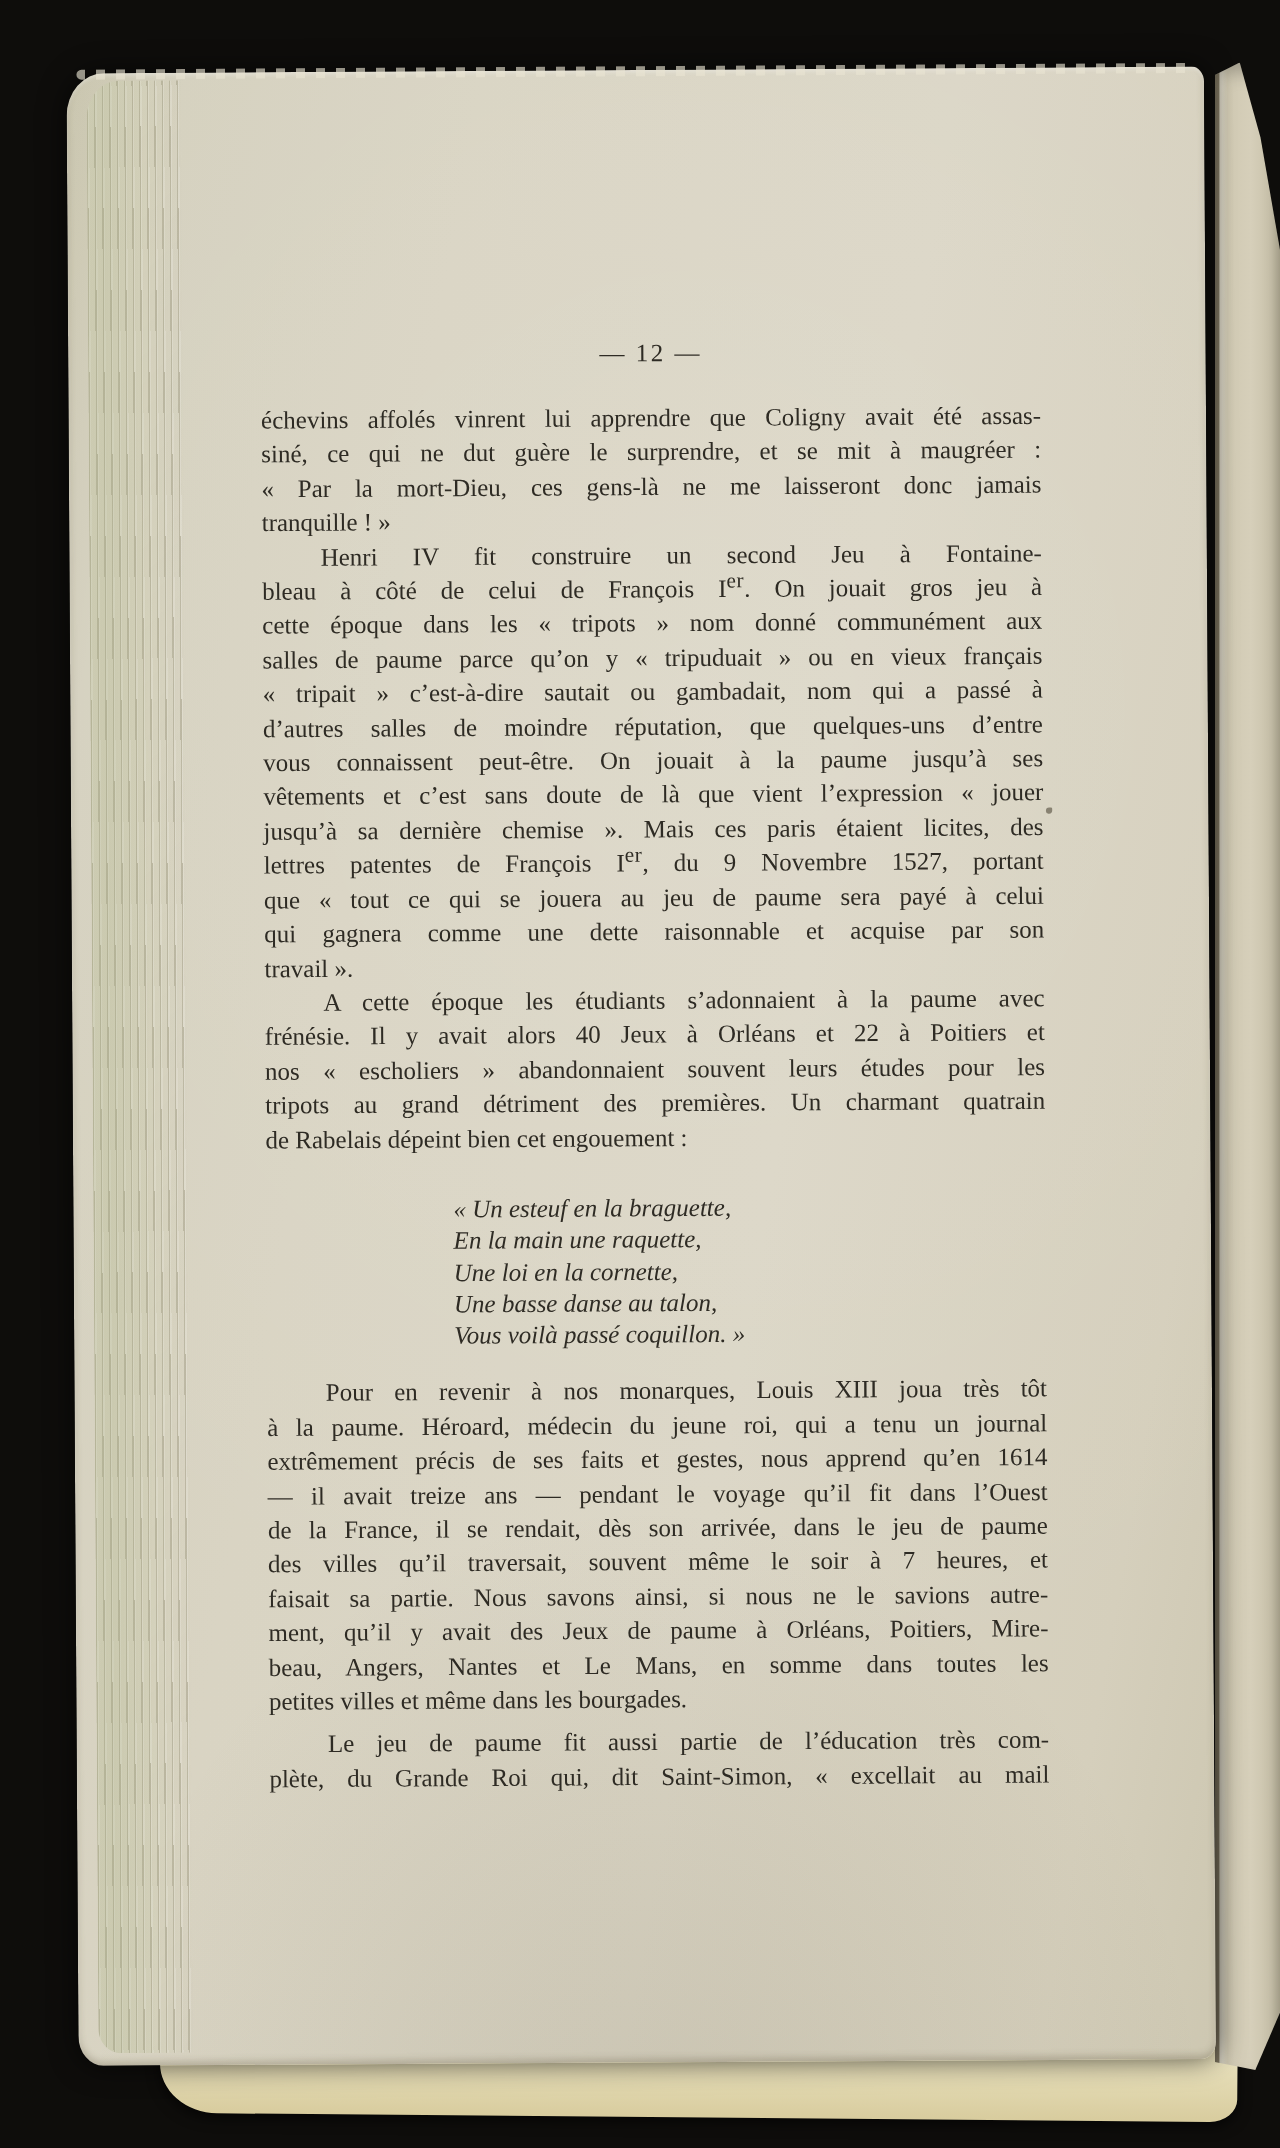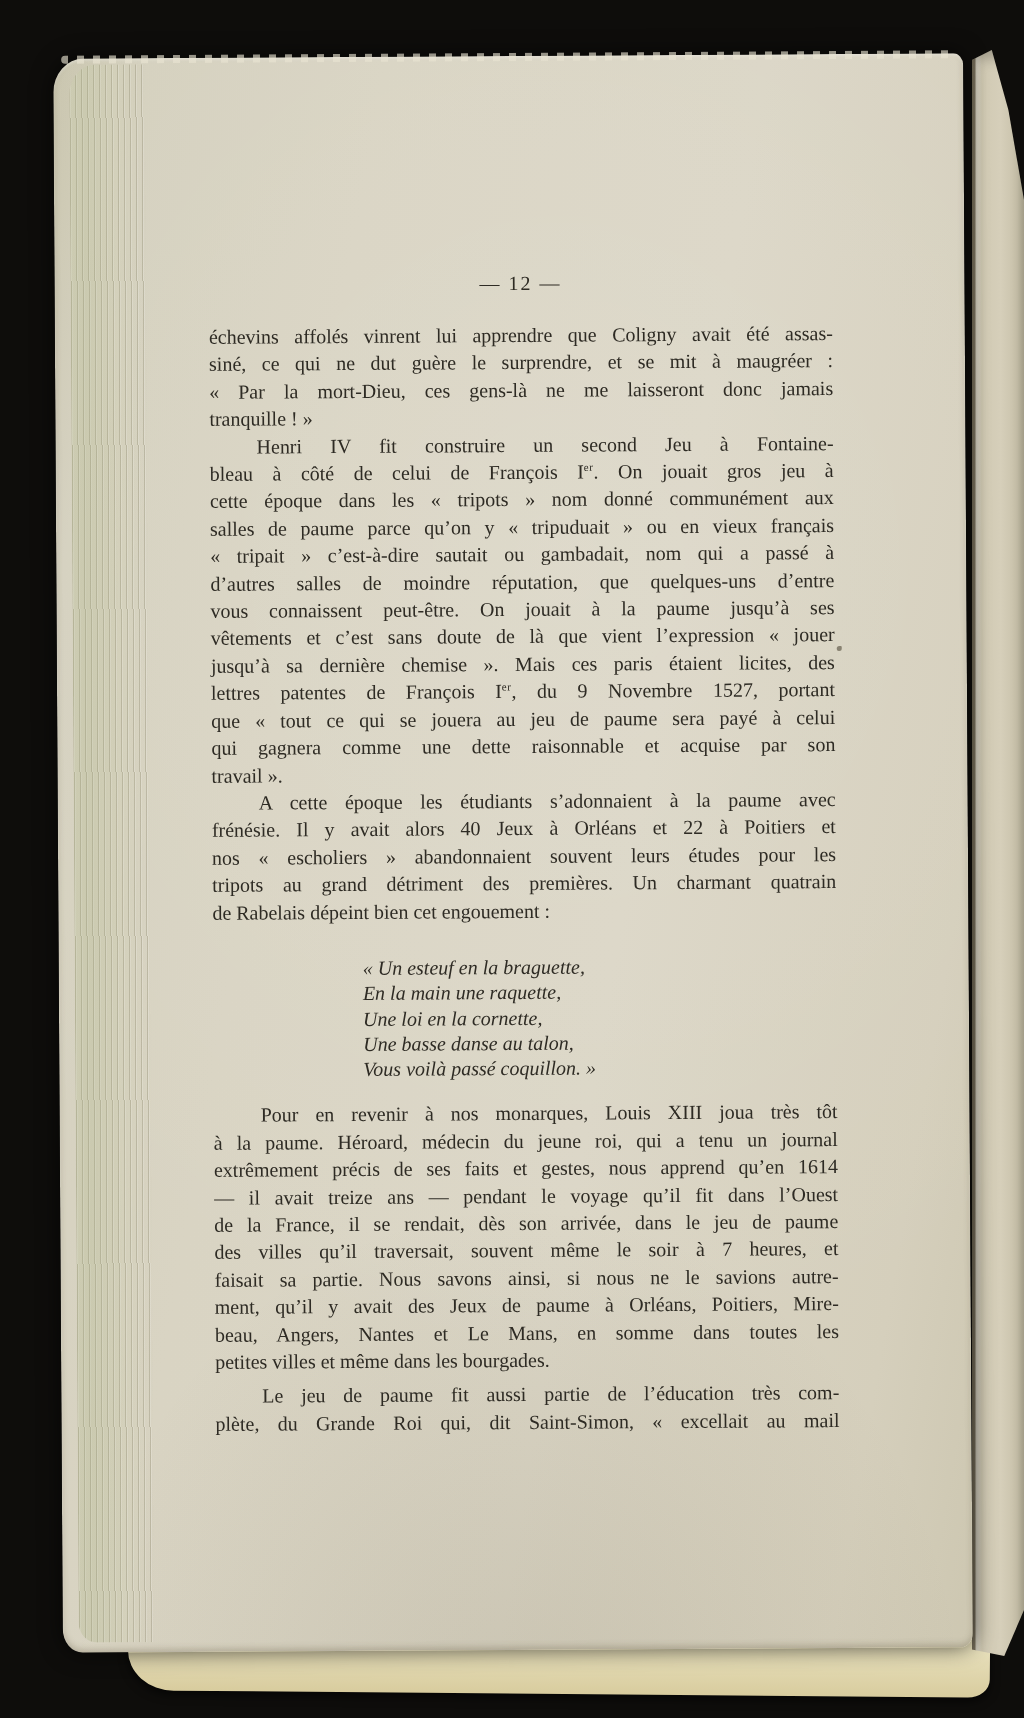--- a/index.html
+++ b/index.html
@@ -78,21 +78,21 @@
   .para{margin:0;}
   .para .line{white-space:normal;}
   .para .line.just{text-align:justify;text-align-last:justify;}
   .para .line.indent{text-indent:47px;}
   .para.verse{
     margin:30px 0 19px 150px;
     font-style:italic;
     line-height:25.3px;
   }
   .para.last-para{margin-top:7px;}
-  sup{font-size:11px;line-height:0;vertical-align:super;letter-spacing:.5px;}
+  sup{font-size:17px;line-height:0;vertical-align:super;letter-spacing:.5px;}
   .speck{position:absolute;left:780px;top:592px;width:5px;height:5px;background:rgba(70,62,45,.55);border-radius:50% 20% 50% 40%;}
 </style>
 </head>
 <body>
 
 <div class="scene">
 
   <div class="under-page"></div>
 
   <div class="right-page"></div>

